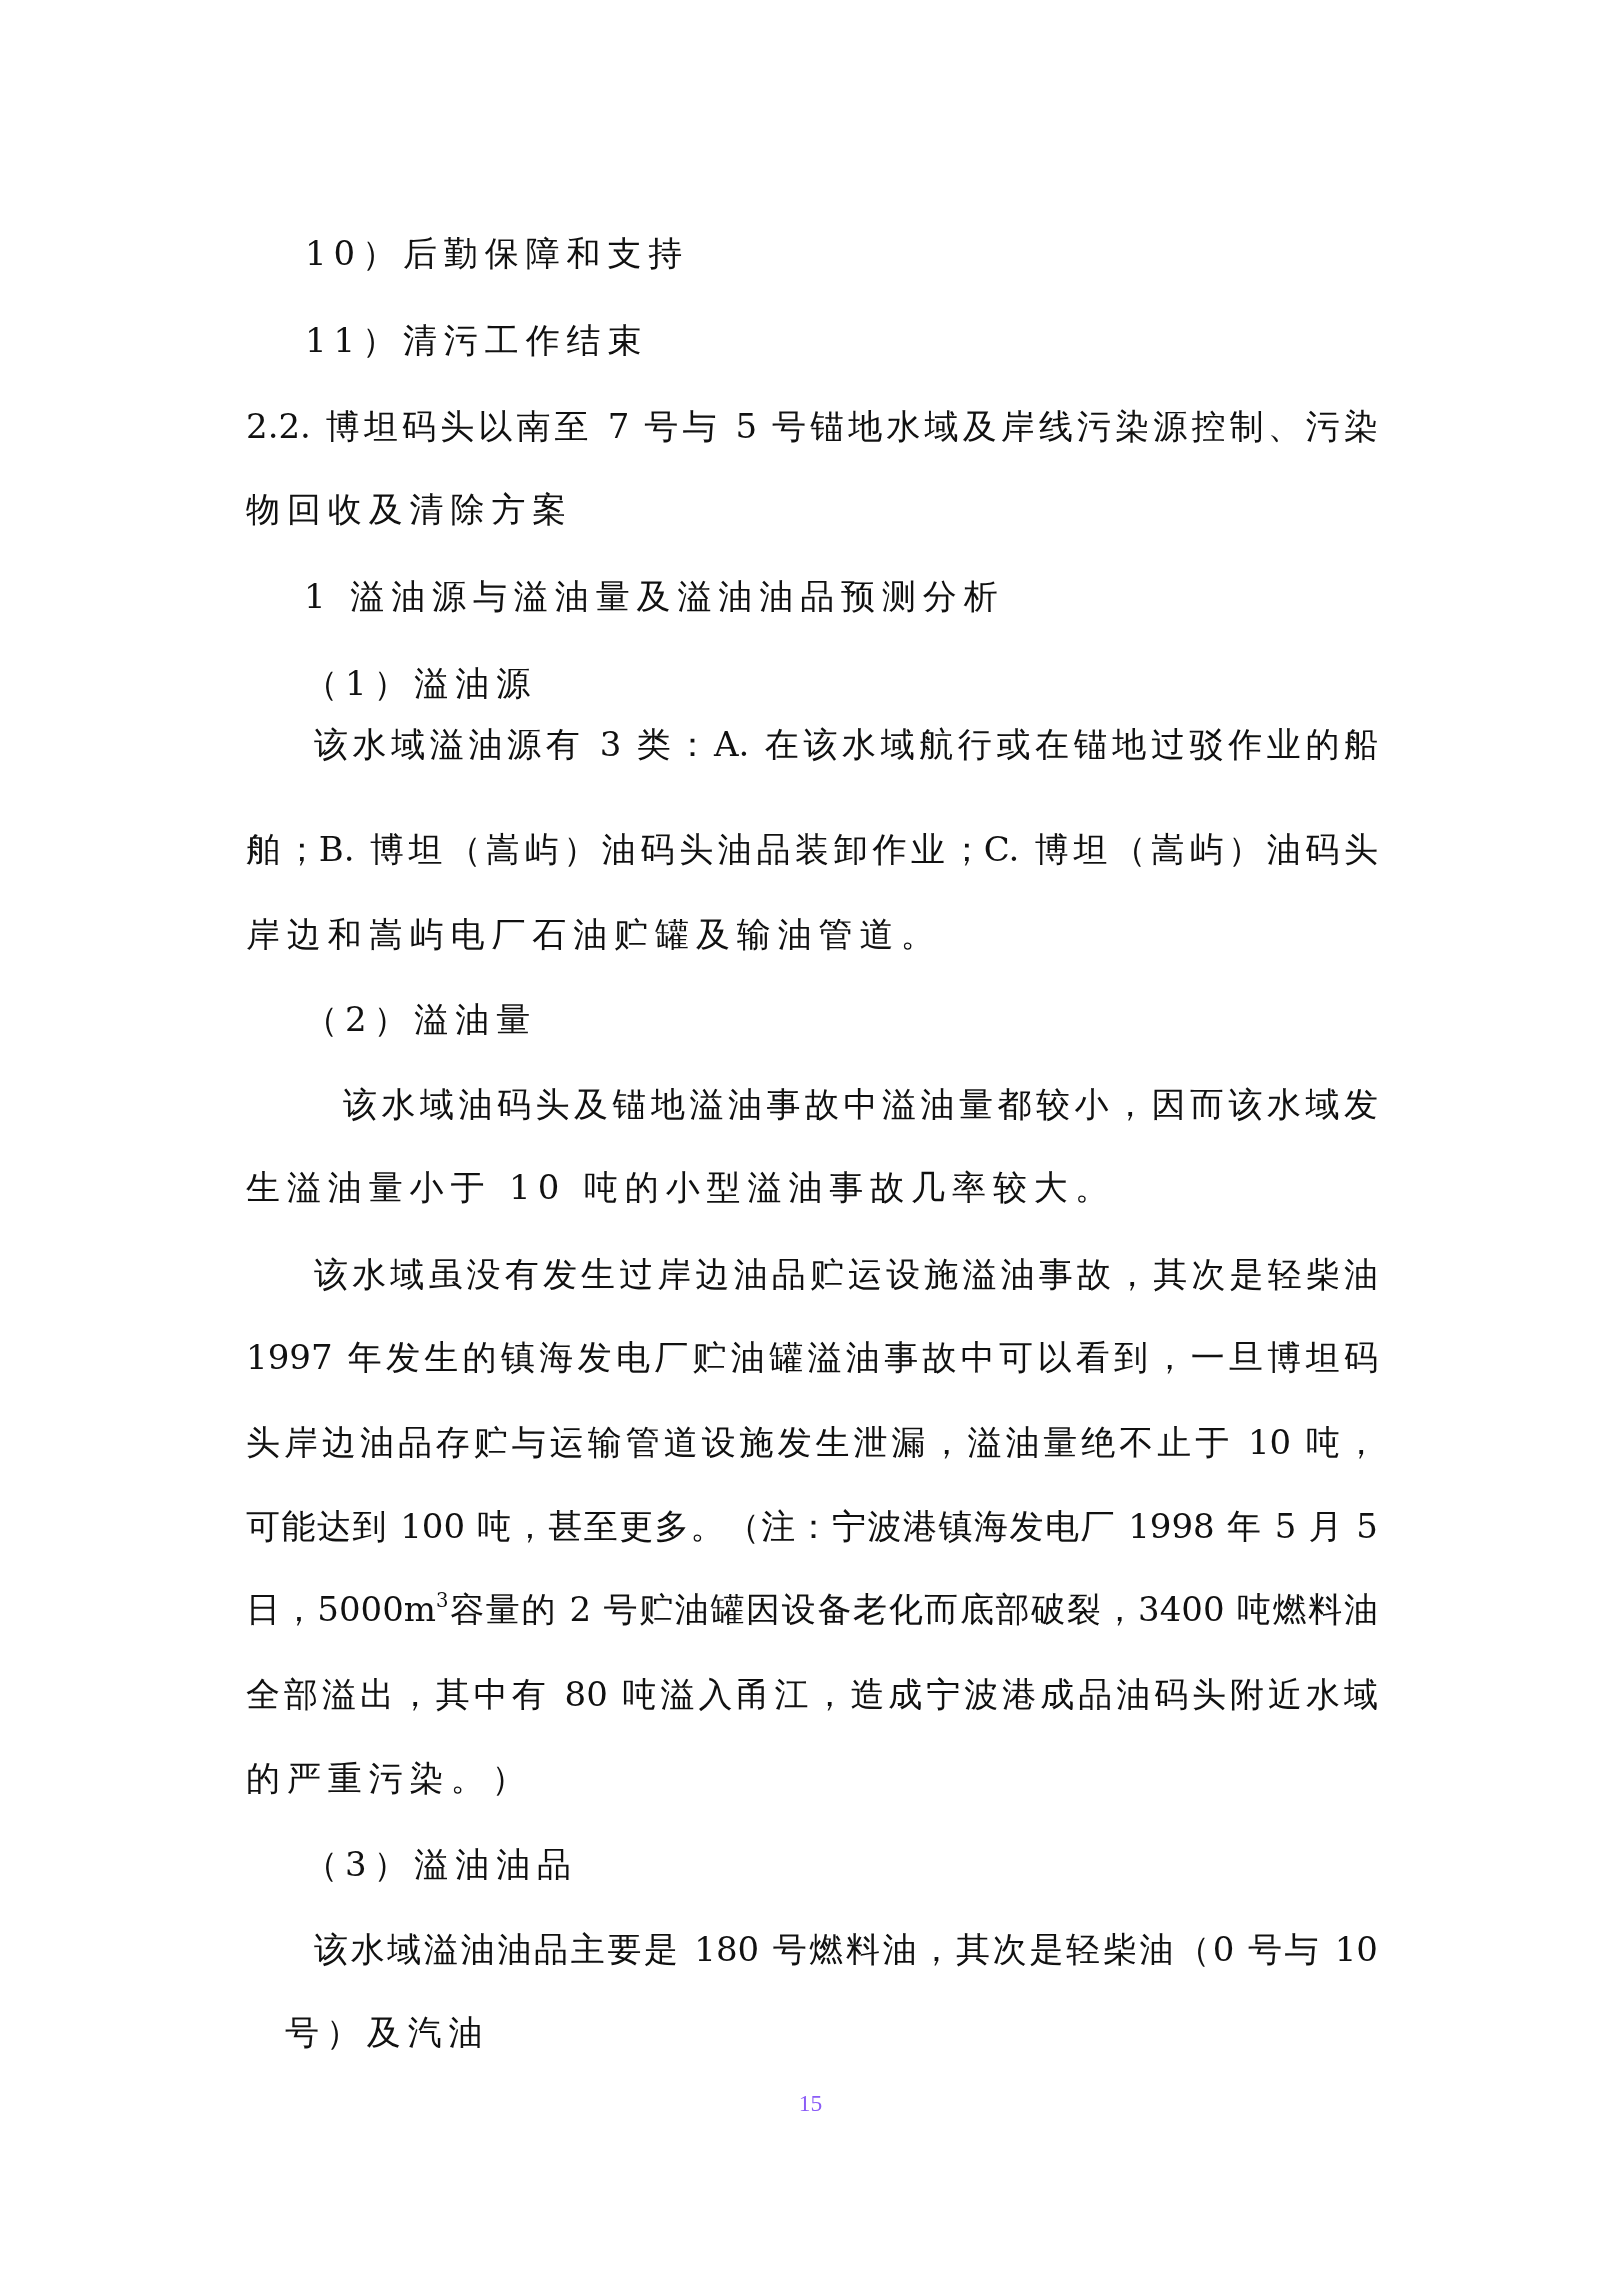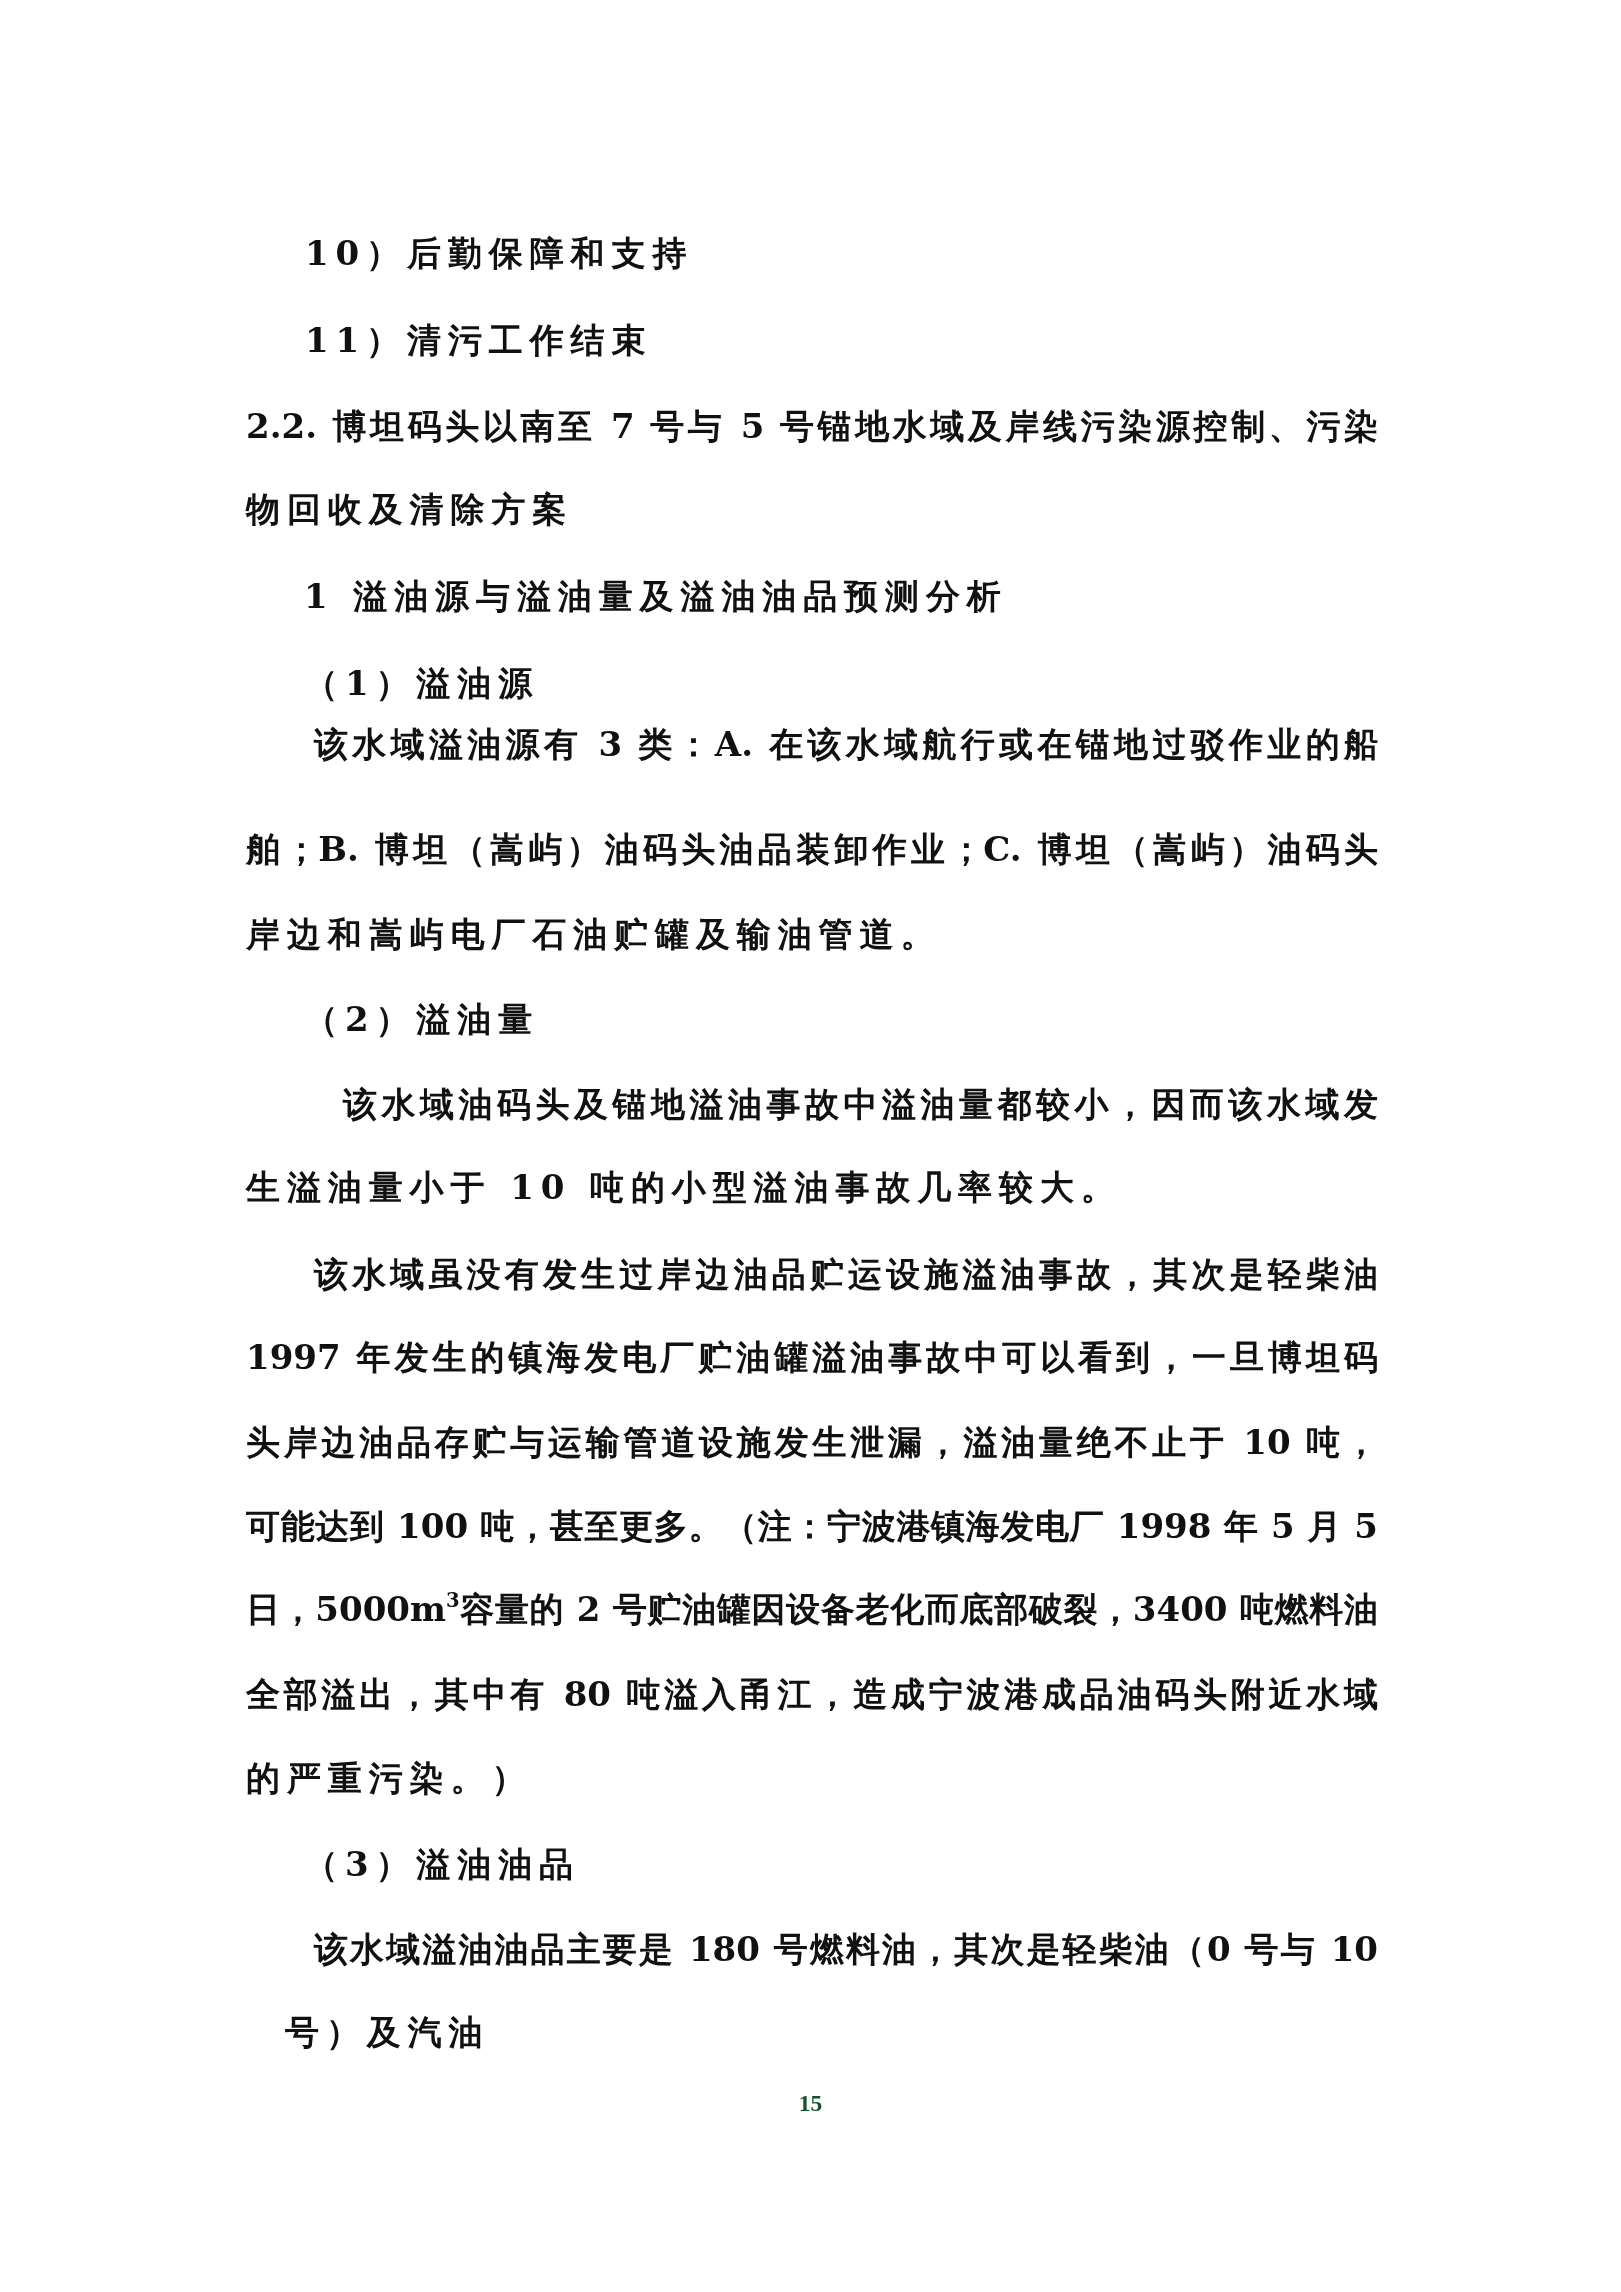--- a/index.html
+++ b/index.html
@@ -13,21 +13,20 @@
       position: relative;
       overflow: hidden;
       font-family: "DejaVu Serif", "Liberation Serif", serif;
       color: #111111;
     }
     .page {
       position: absolute;
       left: 0; top: 0;
       width: 1397px;
       height: 2293px;
-      font-weight: bold;
     }
     .line {
       position: absolute;
       left: 246px;
       width: 1132px;
       font-size: 34px;
       line-height: 43px;
       white-space: nowrap;
       text-align: justify;
       text-align-last: justify;
@@ -48,21 +47,21 @@
       vertical-align: 13.7px;
     }
     .page-number {
       position: absolute;
       left: 0;
       width: 1621px;
       top: 2090px;
       text-align: center;
       font-size: 23.5px;
       font-family: "Liberation Serif", "DejaVu Serif", serif;
-      color: #14532d;
+      color: #8b5cf6;
     }
   </style>
 </head>
 <body>
 
 <div class="page">
 
   <div class="line free indent-a" style="top:232px;">10）后勤保障和支持</div>
   <div class="line free indent-a" style="top:319px;">11）清污工作结束</div>
 

